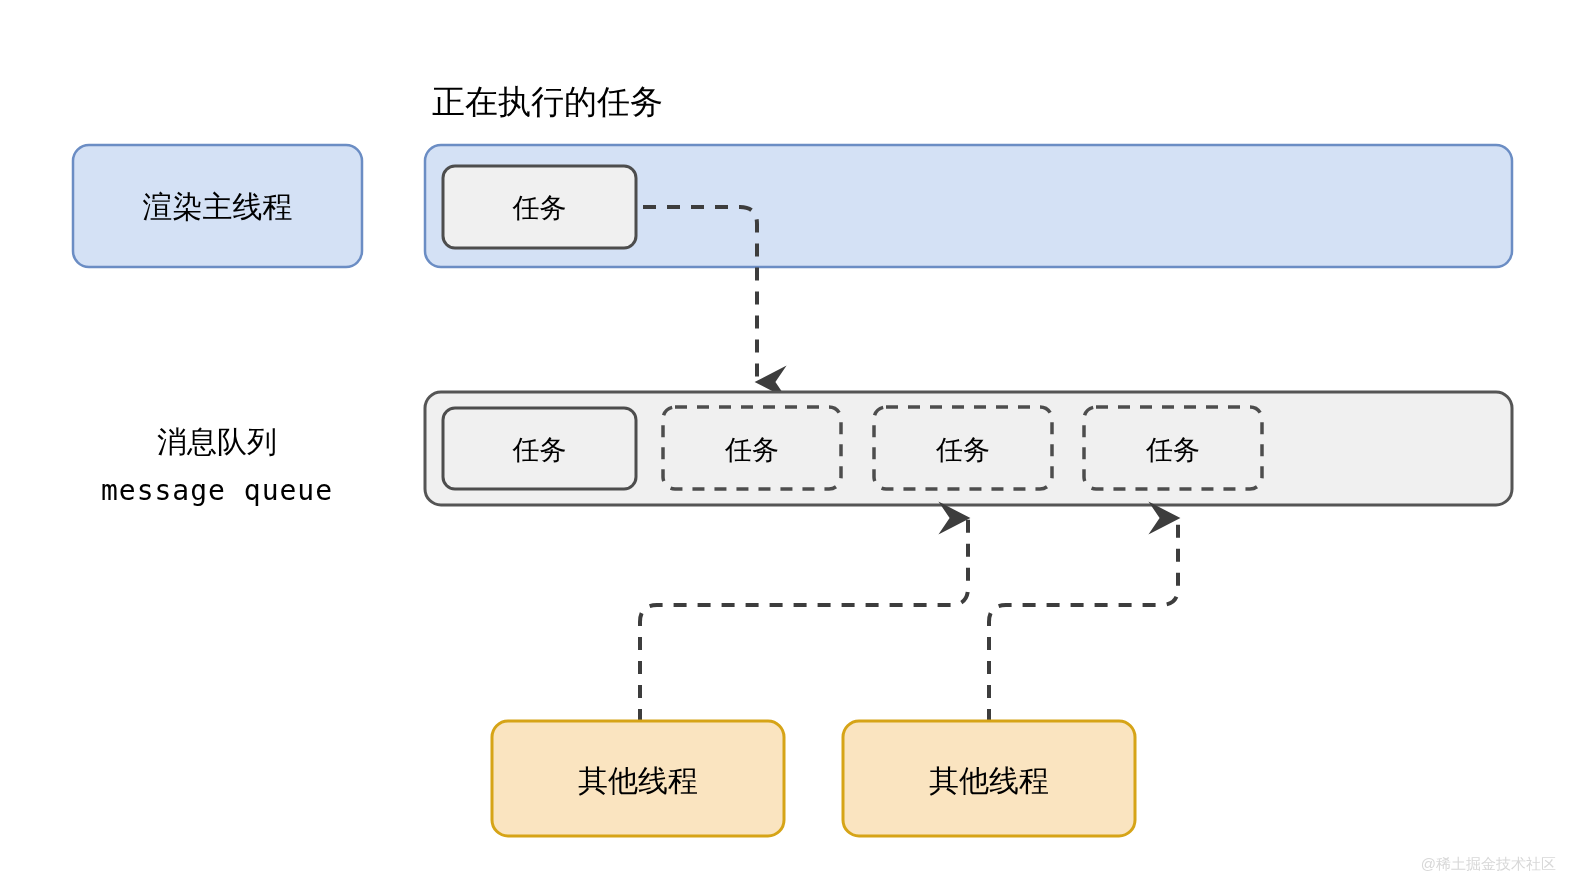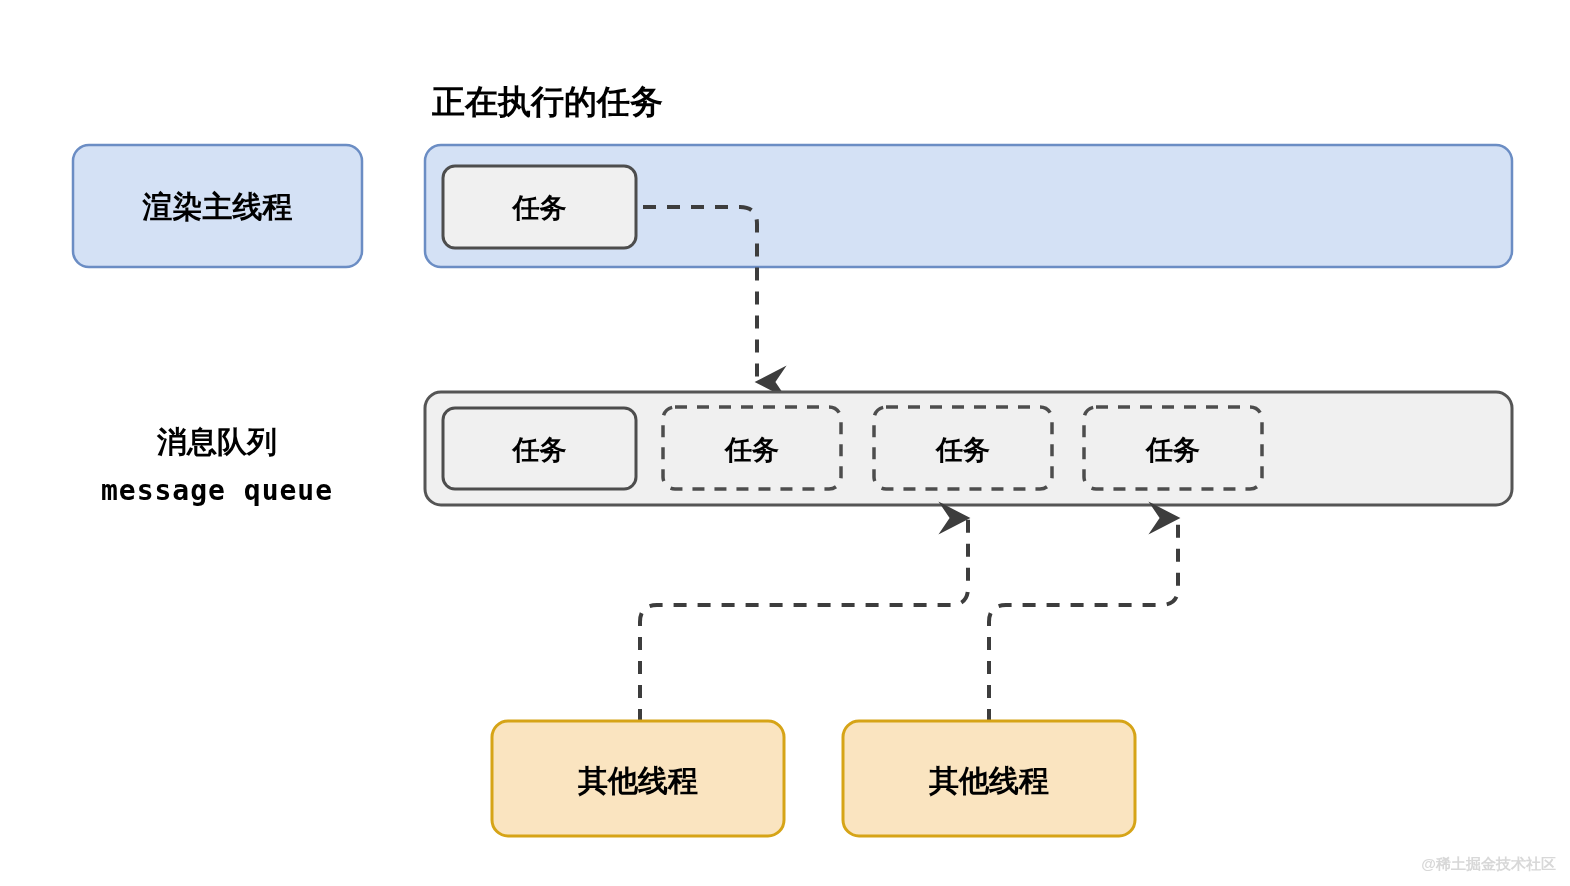--- a/index.html
+++ b/index.html
@@ -13,21 +13,20 @@
     position: relative;
     overflow: hidden;
     font-family: "Liberation Sans", "DejaVu Sans", sans-serif;
   }
   #diagram-root {
     position: absolute;
     left: 0;
     top: 0;
     width: 1570px;
     height: 886px;
-    font-weight: bold;
   }
   svg { display: block; }
   .cjk-label {
     font-family: "Liberation Sans", "DejaVu Sans", sans-serif;
     fill: #000000;
   }
   .mono-label {
     font-family: "DejaVu Sans Mono", "Liberation Mono", monospace;
     fill: #000000;
     letter-spacing: 1px;

